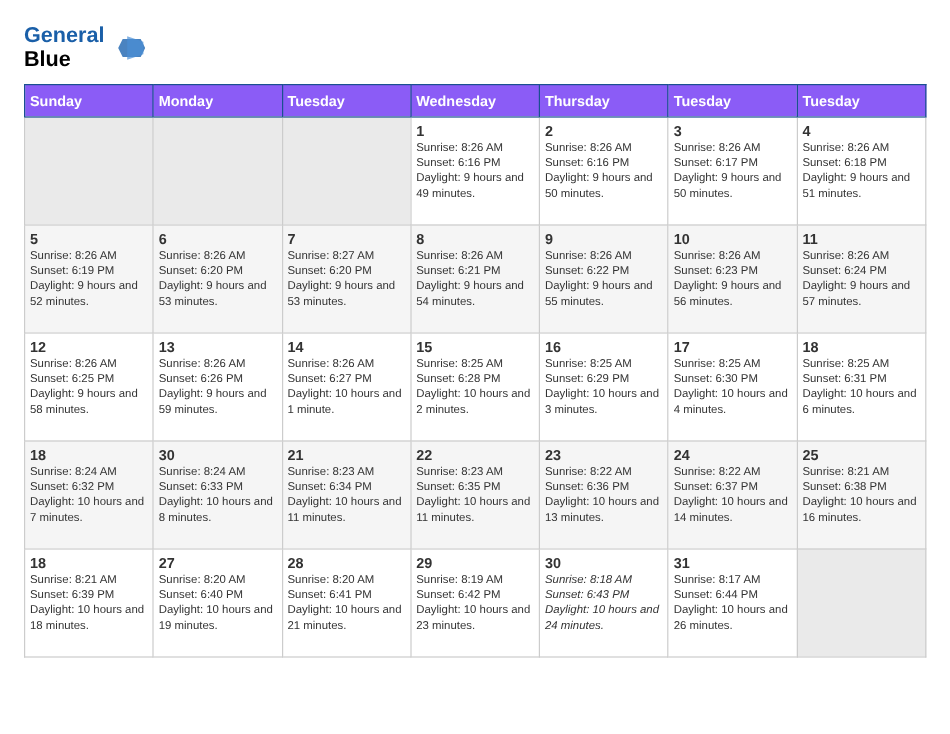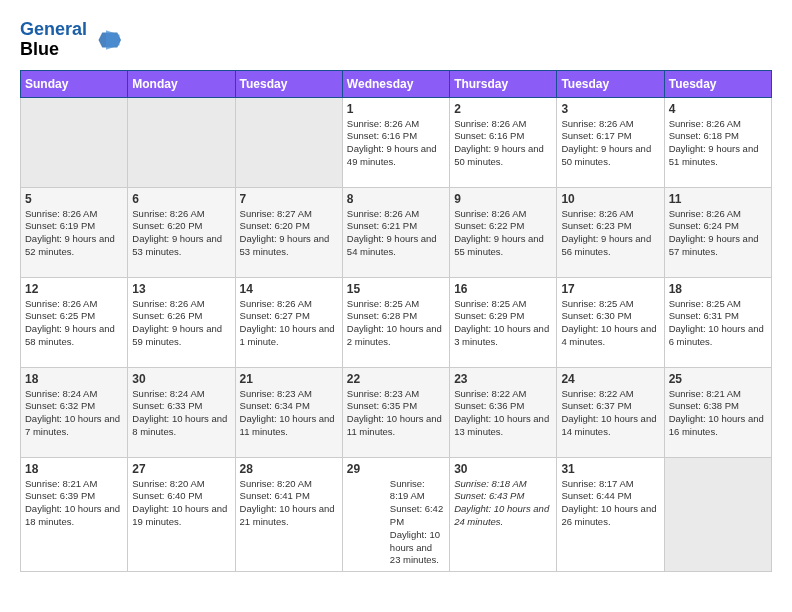--- a/index.html
+++ b/index.html
@@ -297,21 +297,21 @@
 Daylight: 10 hours and 19 minutes.</div>
         </td>
         <td>
           <span class="day-num">28</span>
           <div class="cell-text" style="white-space: pre-line;">Sunrise: 8:20 AM
 Sunset: 6:41 PM
 Daylight: 10 hours and 21 minutes.</div>
         </td>
         <td>
           <span class="day-num">29</span>
-          <div class="cell-text" style="white-space: pre-line; margin-left: 43px;">Sunrise: 8:19 AM
+          <div class="cell-text" style="white-space: pre-line;">Sunrise: 8:19 AM
 Sunset: 6:42 PM
 Daylight: 10 hours and 23 minutes.</div>
         </td>
         <td>
           <span class="day-num">30</span>
           <div class="cell-text" style="white-space: pre-line; font-style: italic;">Sunrise: 8:18 AM
 Sunset: 6:43 PM
 Daylight: 10 hours and 24 minutes.</div>
         </td>
         <td>

